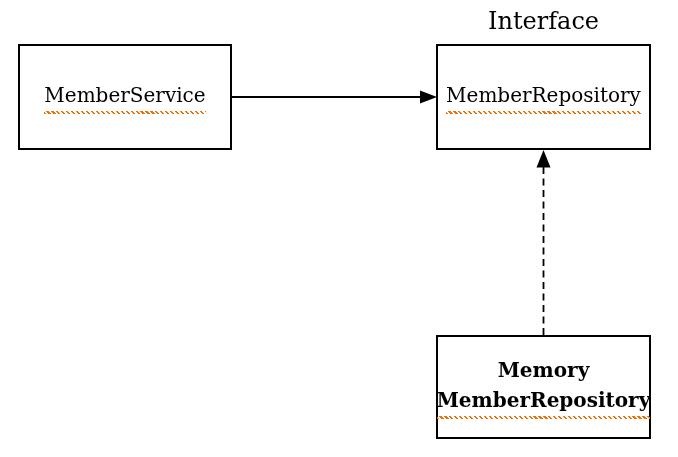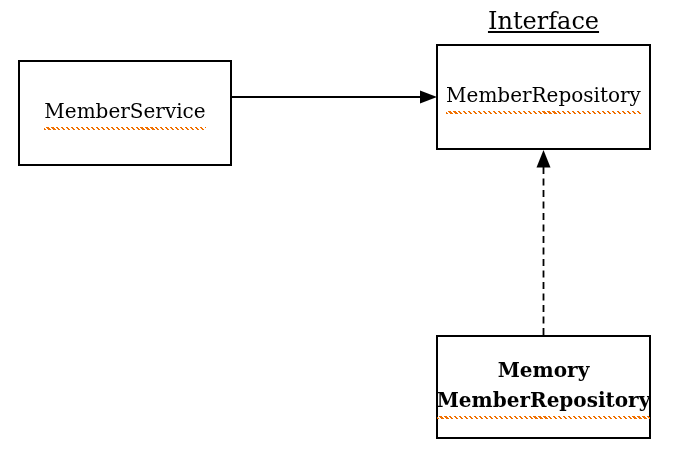--- a/index.html
+++ b/index.html
@@ -33,21 +33,21 @@
     flex-direction: column;
     align-items: center;
     justify-content: center;
     font-size: 20px;
     line-height: 30px;
     text-align: center;
     z-index: 2;
   }
   .box-member-service {
     left: 18px;
-    top: 60px;
+    top: 44px;
     width: 214px;
     height: 106px;
   }
   .box-member-repository {
     left: 436px;
     top: 44px;
     width: 215px;
     height: 106px;
   }
   .box-memory {
@@ -59,21 +59,20 @@
   }
   .interface-label {
     position: absolute;
     left: 436px;
     top: 4px;
     width: 215px;
     text-align: center;
     font-size: 24px;
     line-height: 34px;
     z-index: 2;
-    text-decoration: underline;
   }
   
   .squiggle {
     display: inline-block;
     padding-bottom: 4px;
     background-image: repeating-linear-gradient(
       45deg,
       #f07000 0px, #f07000 1.5px,
       rgba(0,0,0,0) 1.5px, rgba(0,0,0,0) 3.5px
     );

